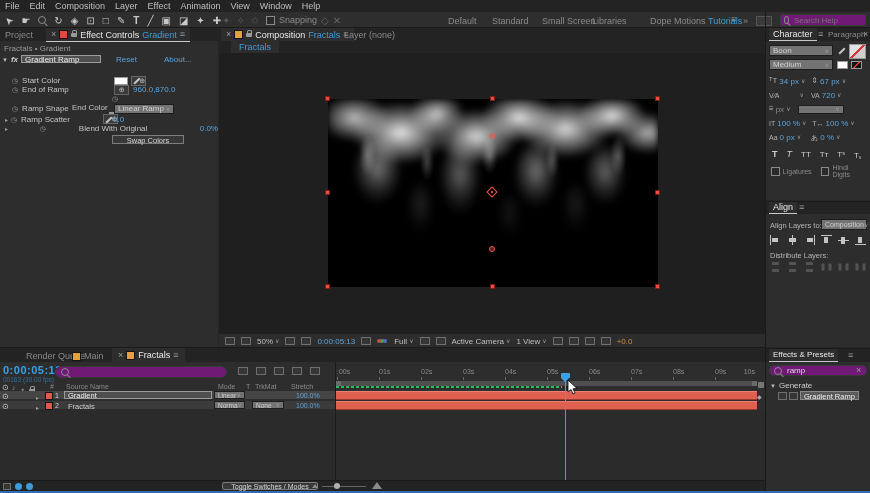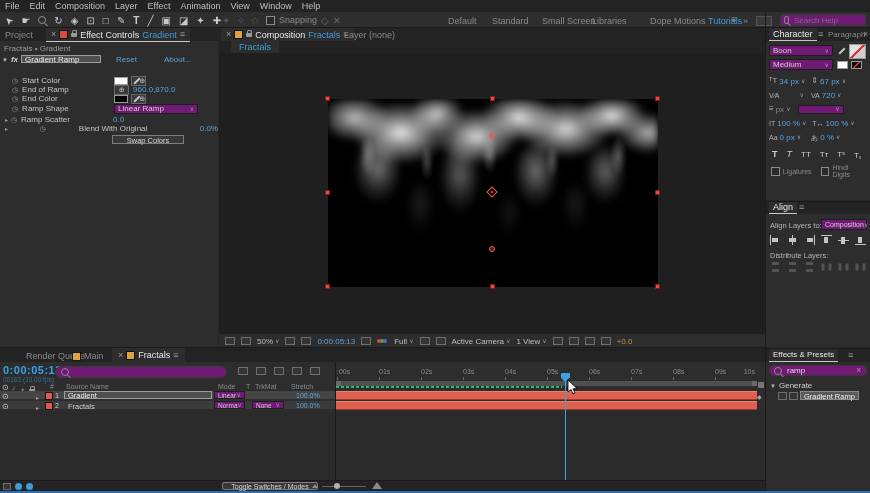--- a/index.html
+++ b/index.html
@@ -12,21 +12,21 @@
   .blue{color:#5ba3dc;}
   .accent{color:#3f9bd8;}
   .dim{color:#8a8a8a;}
   .panel{background:#2d2d2d;}
   .tabbar{background:#232323;}
   .tab-active{color:#e8e8e8;border-bottom:1px solid #c8c8c8;}
   .vline{background:#1a1a1a;width:1px;}
   .hline{background:#1a1a1a;height:1px;}
 
   
-  .dd{background:#701a75;border:1px solid #1d1d1d;color:#cfcfcf;display:flex;align-items:center;
+  .dd{background:#737373;border:1px solid #1d1d1d;color:#cfcfcf;display:flex;align-items:center;
       padding:0 3px;box-sizing:border-box;}
   .dd .sp{flex:1;}
   .field{background:#701a75;border:1px solid #3a3a3a;box-sizing:border-box;}
 
   
   .ico{display:inline-block;line-height:1;color:#b0b0b0;}
   .i-chev::after{content:"∨";font-size:6px;color:#9a9a9a;}
   .i-burger::after{content:"≡";color:#9a9a9a;}
   .i-close::after{content:"×";color:#9a9a9a;}
   .i-tri-d::after{content:"▼";font-size:6px;color:#b5b5b5;}
@@ -209,32 +209,32 @@
       <span class="i-plusbox" style="margin-left:3px;background:#3a3a3a;">
           <span class="i-eyedrop"></span>
         </span>
     </div>
     <div class="abs flex" style="left:0;top:57px;width:218px;height:9px;">
       <span class="ico i-stopwatch" style="margin-left:12px;"></span>
       <span style="margin-left:4px;font-size:8px;color:#c4c4c4;width:78px;">End of Ramp</span>
       <span class="i-plusbox" style="margin-left:14px;"></span>
       <span class="blue" style="margin-left:4px;font-size:8px;">960.0,870.0</span>
     </div>
-    <div class="abs flex" style="left:0;top:66px;width:218px;height:9px;">
+    <div class="abs flex" style="left:0;top:66px;width:218px;height:9px;flex-direction:column;">
       <span class="ico i-stopwatch" style="margin-left:12px;"></span>
       <span style="margin-left:4px;font-size:8px;color:#c4c4c4;width:78px;">End Color</span>
       <span class="swatch" style="margin-left:14px;width:14px;height:8px;background:#000;"></span>
       <span class="i-plusbox" style="margin-left:3px;background:#3a3a3a;">
           <span class="i-eyedrop"></span>
         </span>
     </div>
     <div class="abs flex" style="left:0;top:75px;width:218px;height:11px;">
       <span class="ico i-stopwatch" style="margin-left:12px;"></span>
       <span style="margin-left:4px;font-size:8px;color:#c4c4c4;width:78px;">Ramp Shape</span>
-      <span class="dd" style="margin-left:14px;width:84px;height:10px;font-size:8px;">
+      <span class="dd" style="margin-left:14px;width:60px;height:10px;font-size:8px;">
         <span>Linear Ramp</span>
         <span class="sp"></span>
           <span class="ico i-chev"></span>
       </span>
     </div>
     <div class="abs flex" style="left:0;top:87px;width:218px;height:9px;">
       <span class="ico i-tri-r" style="margin-left:4px;"></span>
       <span class="ico i-stopwatch" style="margin-left:2px;"></span>
       <span style="margin-left:4px;font-size:8px;color:#c4c4c4;width:72px;">Ramp Scatter</span>
       <span class="blue" style="margin-left:20px;font-size:8px;">0.0</span>

